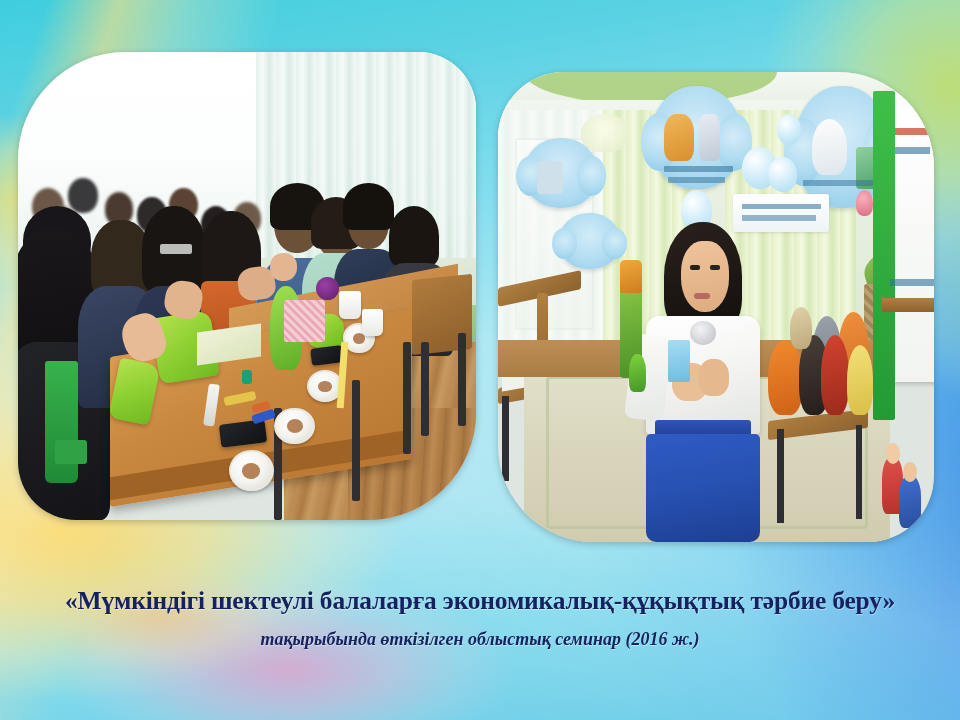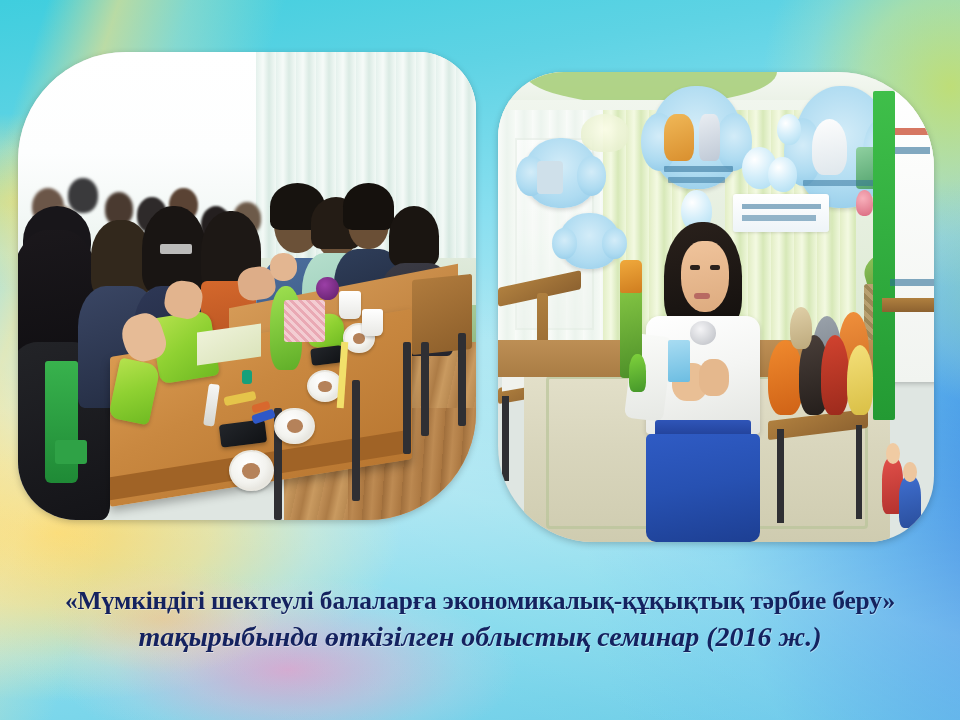--- a/index.html
+++ b/index.html
@@ -301,24 +301,24 @@
     font-size: 25.5px;
     letter-spacing: -0.2px;
     color: #14225f;
     white-space: nowrap;
     text-shadow: 0.6px 0.6px 0 rgba(255,255,255,0.38);
   }
   .cap-line2 {
     font-family: "Liberation Serif", serif;
     font-weight: bold;
     font-style: italic;
-    font-size: 28px;
+    font-size: 18px;
     color: #14225f;
     white-space: nowrap;
-    margin-top: 5px;
+    margin-top: 13px;
     text-shadow: 0.6px 0.6px 0 rgba(255,255,255,0.38);
   }
 </style>
 </head>
 <body>
 
 <div id="slide">
 
   <div class="bg-layer bg-base"></div>
   <div class="bg-layer bg-blue-right"></div>

